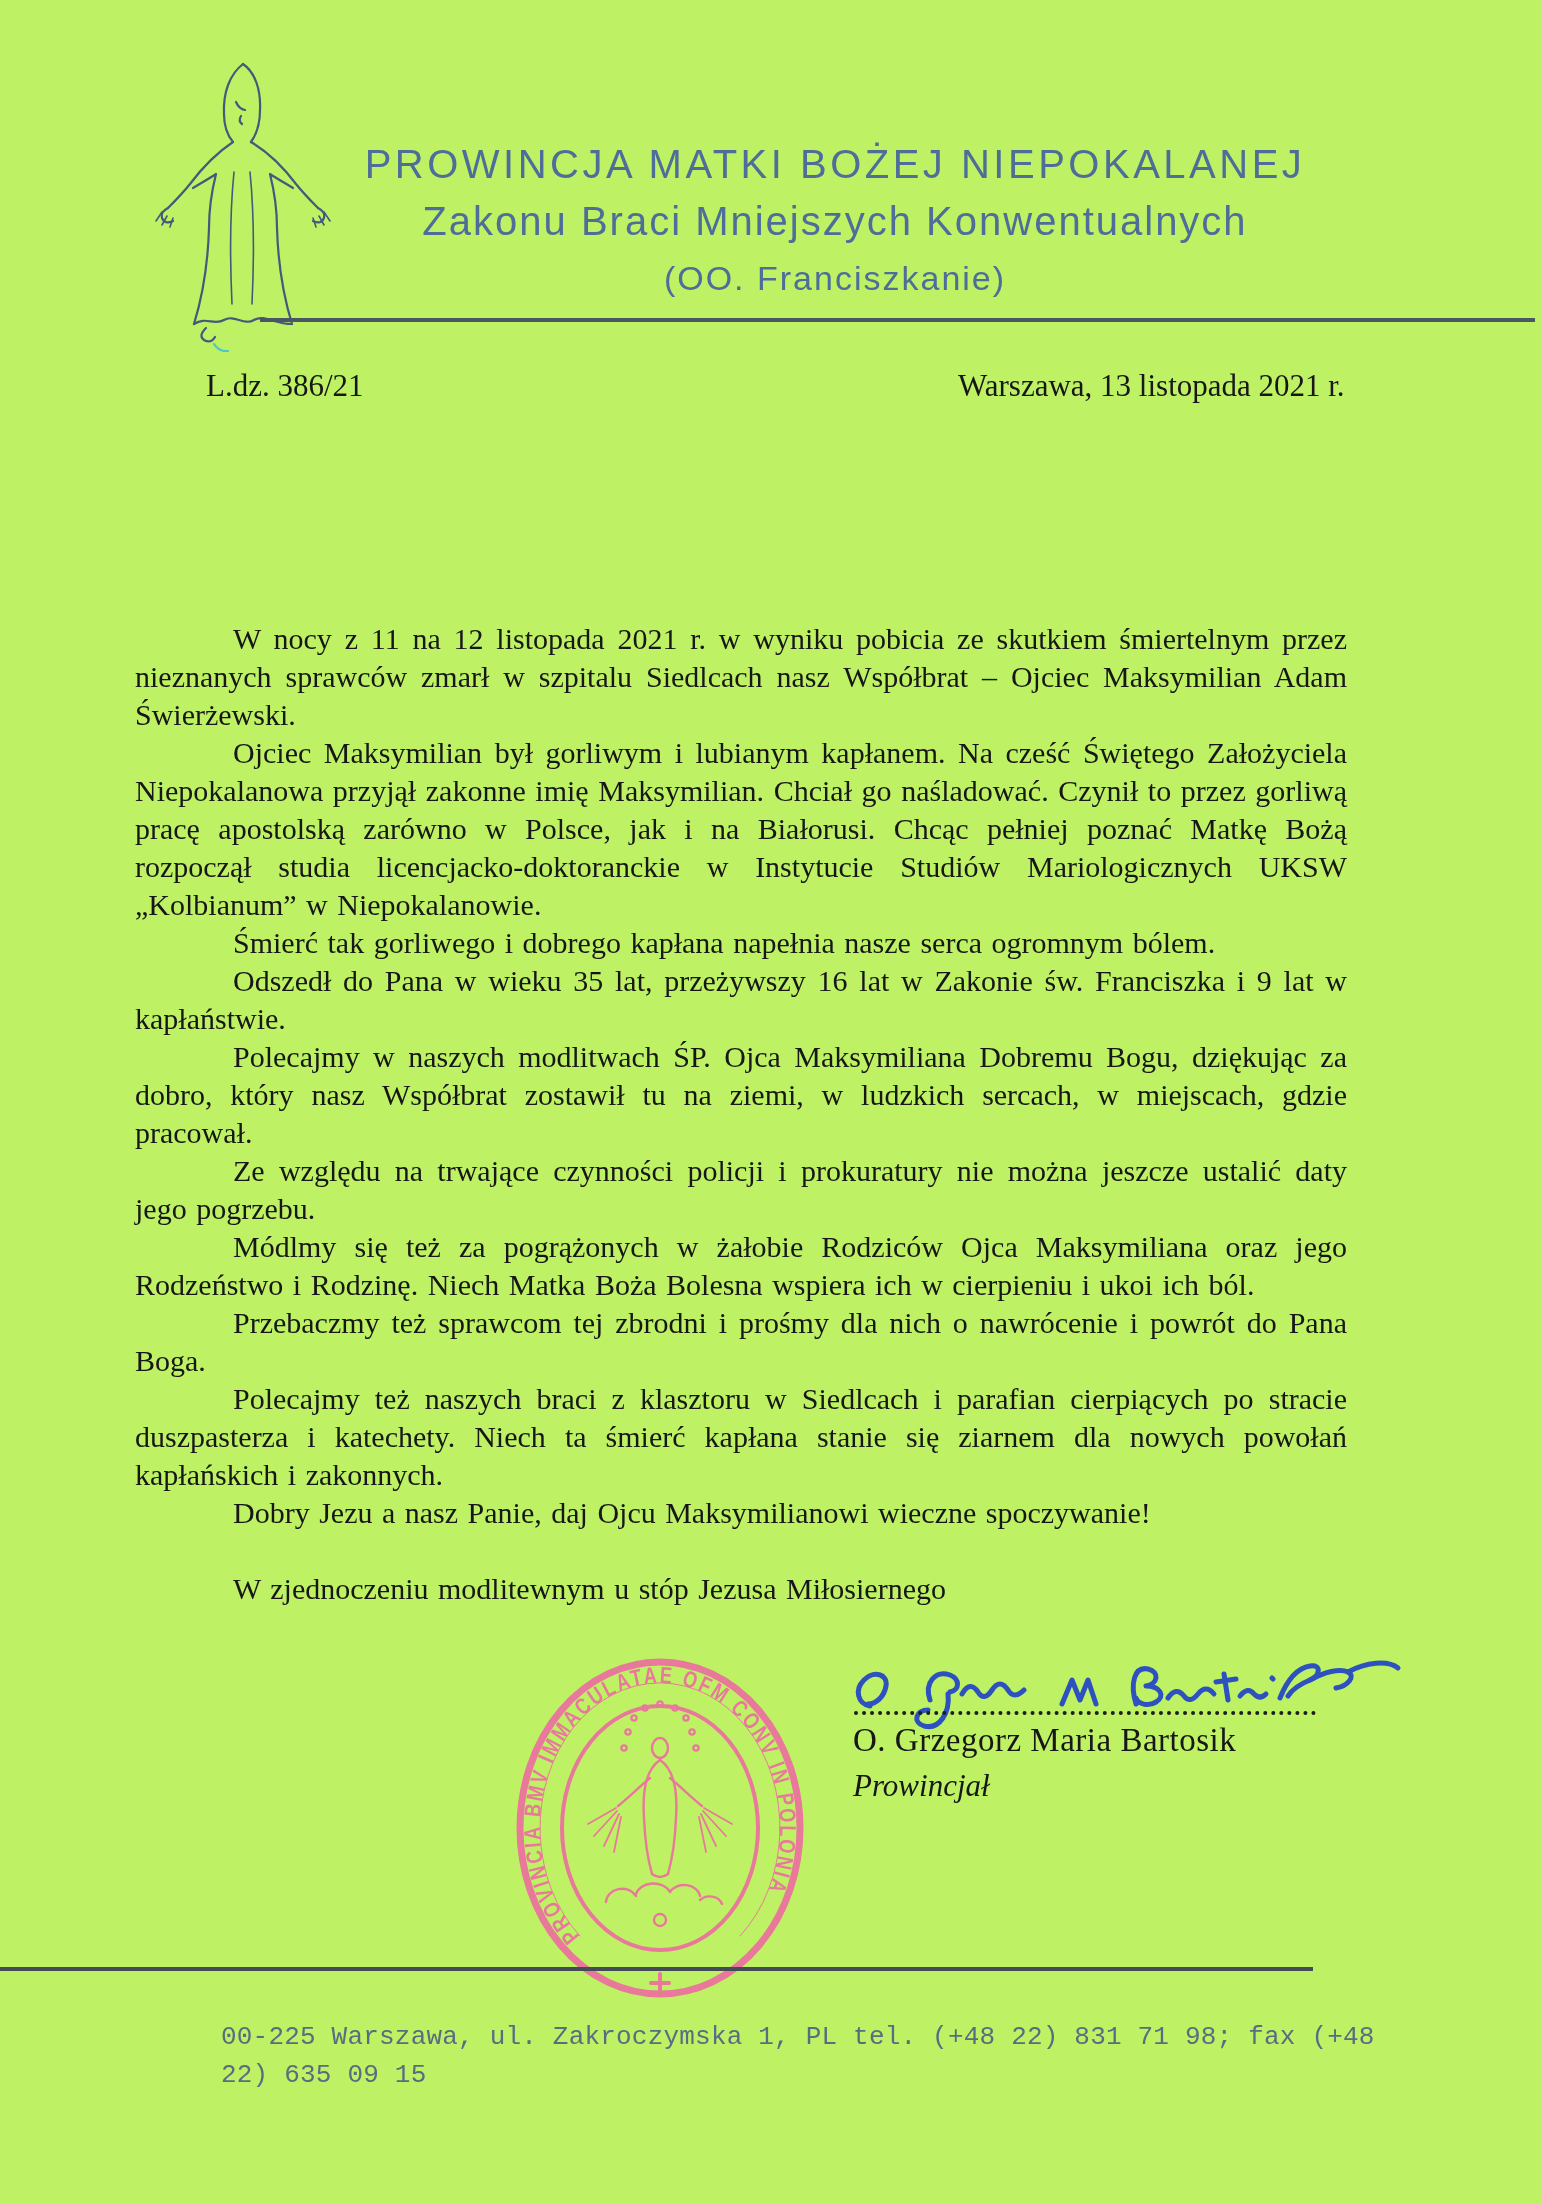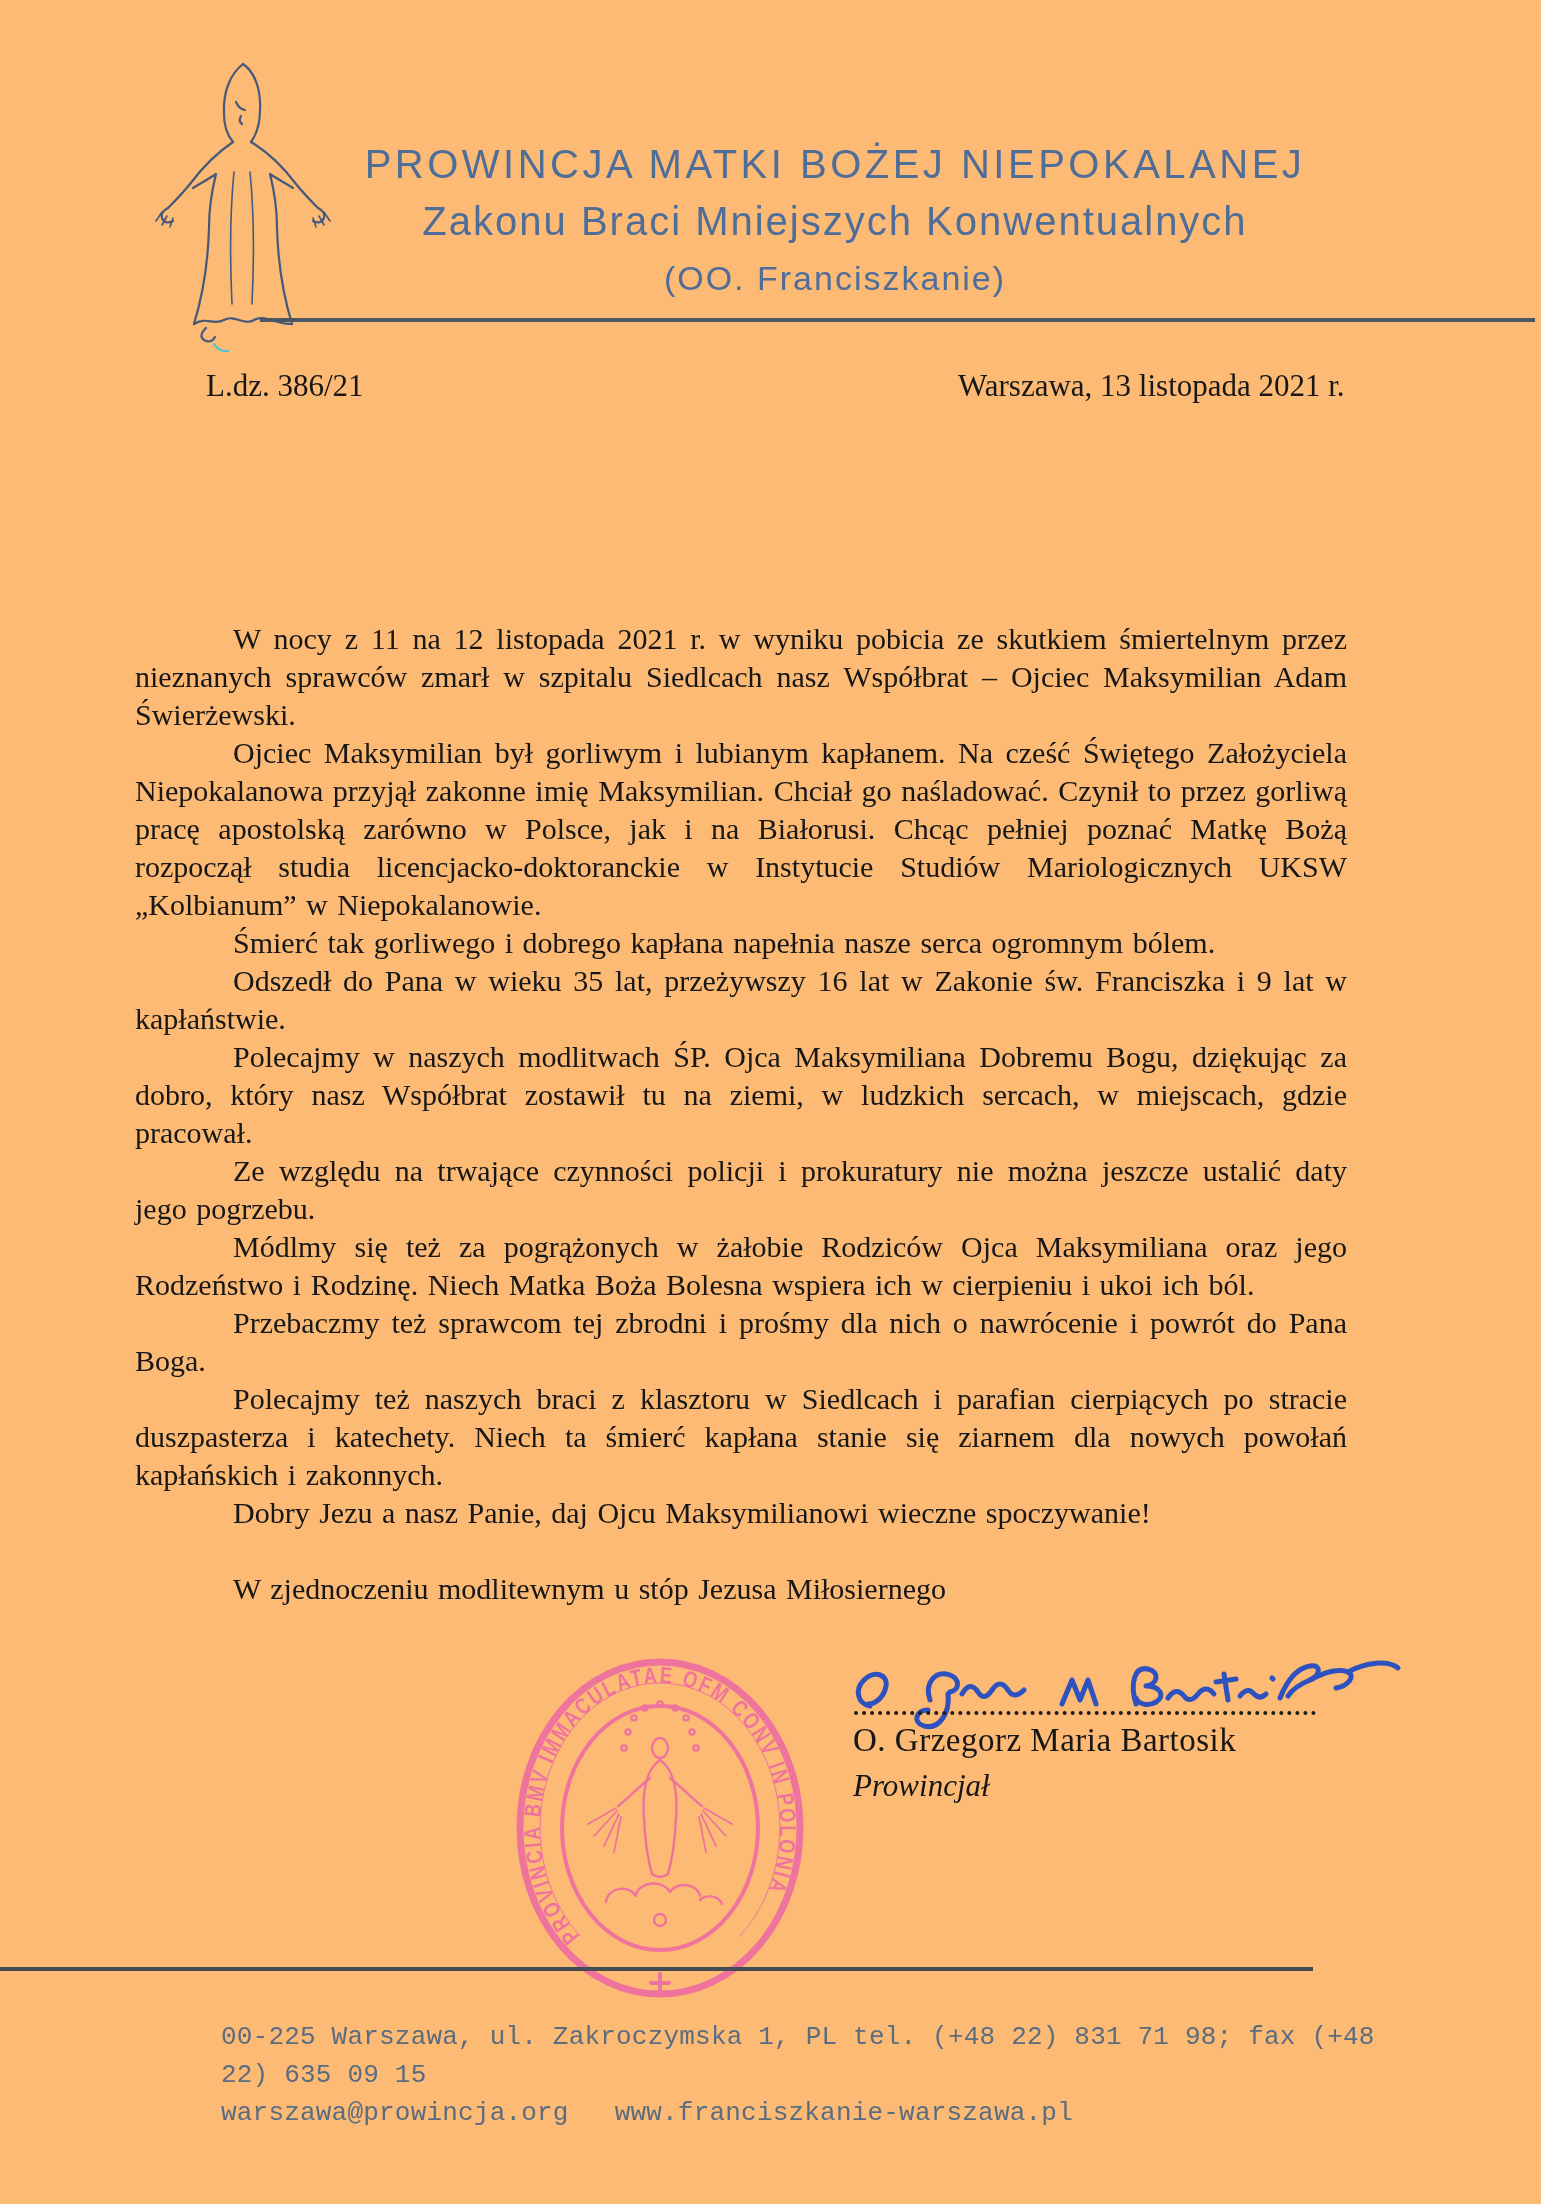--- a/index.html
+++ b/index.html
@@ -1,20 +1,20 @@
 <!DOCTYPE html>
 <html lang="pl"><head>
 <meta charset="utf-8">
 <style>
   html,body{margin:0;padding:0;background:#e8e8e8;}
   .page{
     position:relative;
     width:1541px;height:2204px;
     margin:0 auto;
-    background:#fdba74;
+    background:#bef264;
     overflow:hidden;
     font-family:"Liberation Serif", serif;
     color:#171717;
   }
   
   .logo{position:absolute;left:148px;top:52px;width:190px;height:300px;}
   .org{
     position:absolute;left:330px;top:136px;width:1010px;
     text-align:center;
     font-family:"Liberation Sans", sans-serif;
@@ -151,18 +151,15 @@
       <path d="M102,152 L74,168 M103,155 L80,180 M105,158 L90,190 M107,161 L100,196" stroke-width="1.8"></path>
       <path d="M190,152 L218,168 M189,155 L212,180 M187,158 L202,190 M185,161 L192,196" stroke-width="1.8"></path>
       <path d="M92,246 a16,14 0 0 1 30,-6 M122,238 a18,14 0 0 1 34,-2 M156,236 a16,13 0 0 1 30,4 M186,244 a13,11 0 0 1 22,4"></path>
       <circle cx="146" cy="264" r="6"></circle>
     </g>
   </svg>
 
   <div class="footer-rule"></div>
   <div class="footer">
     <div>00-225 Warszawa, ul. Zakroczymska 1,  PL tel. (+48 22) 831 71 98;  fax (+48 22) 635 09 15</div>
-    <div>
-      <span>warszawa@prowincja.org</span><span class="web">www.franciszkanie-warszawa.pl</span>
-    </div>
   </div>
 
 </div>
 
 </body></html>

